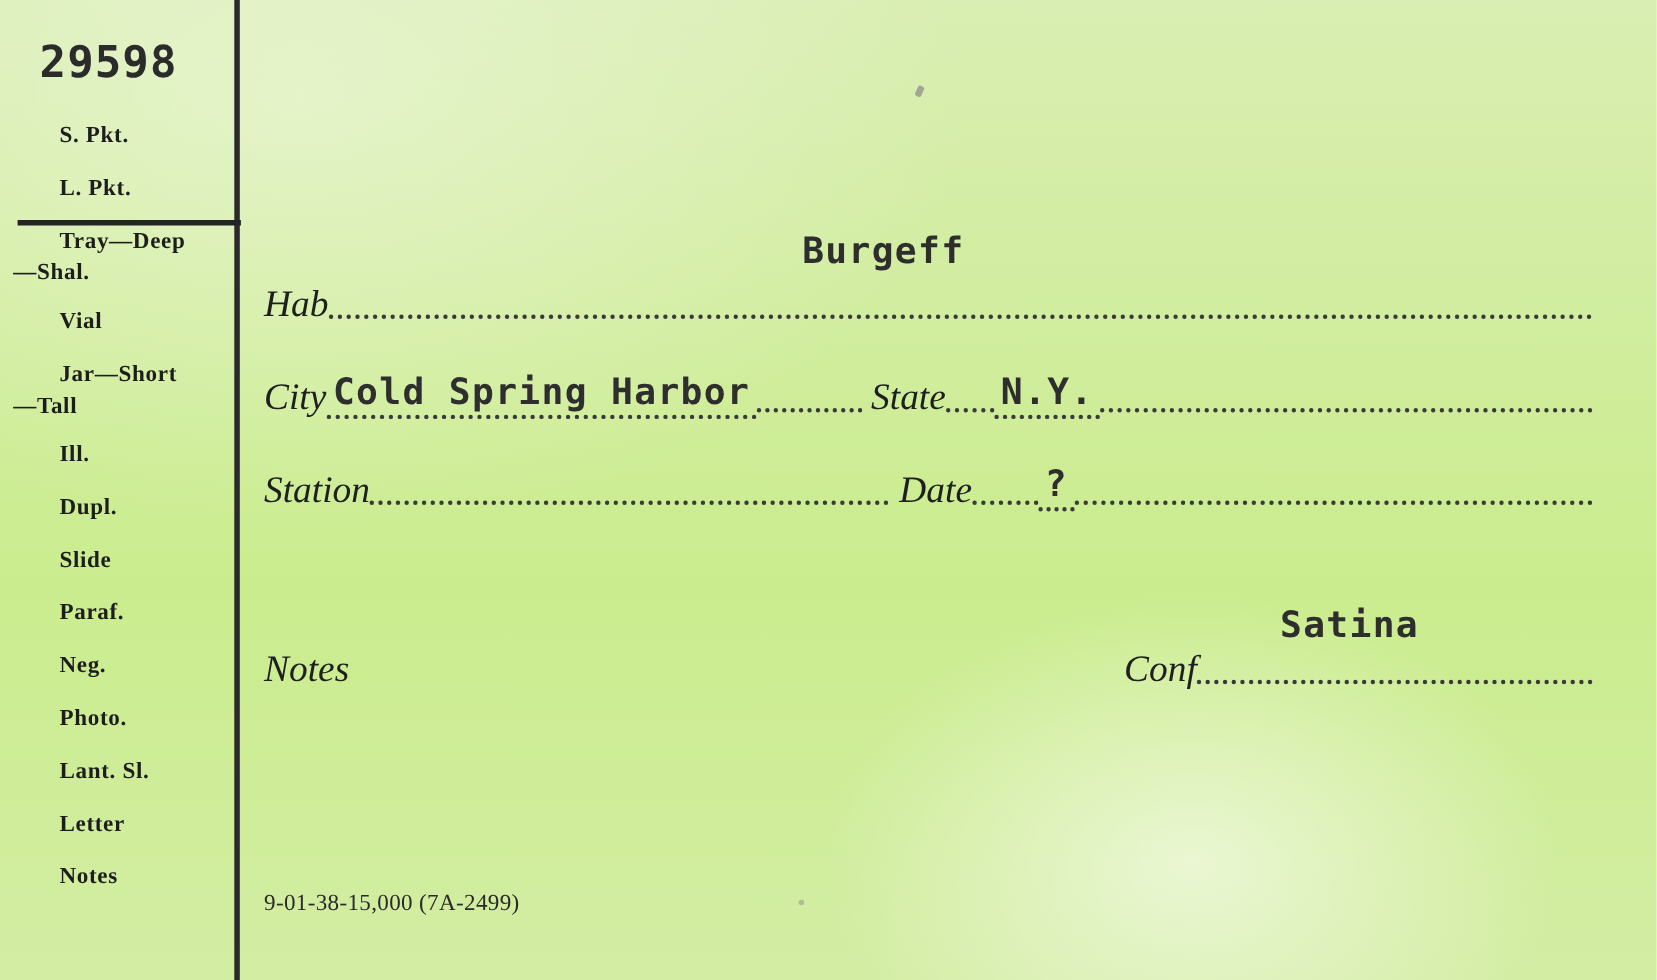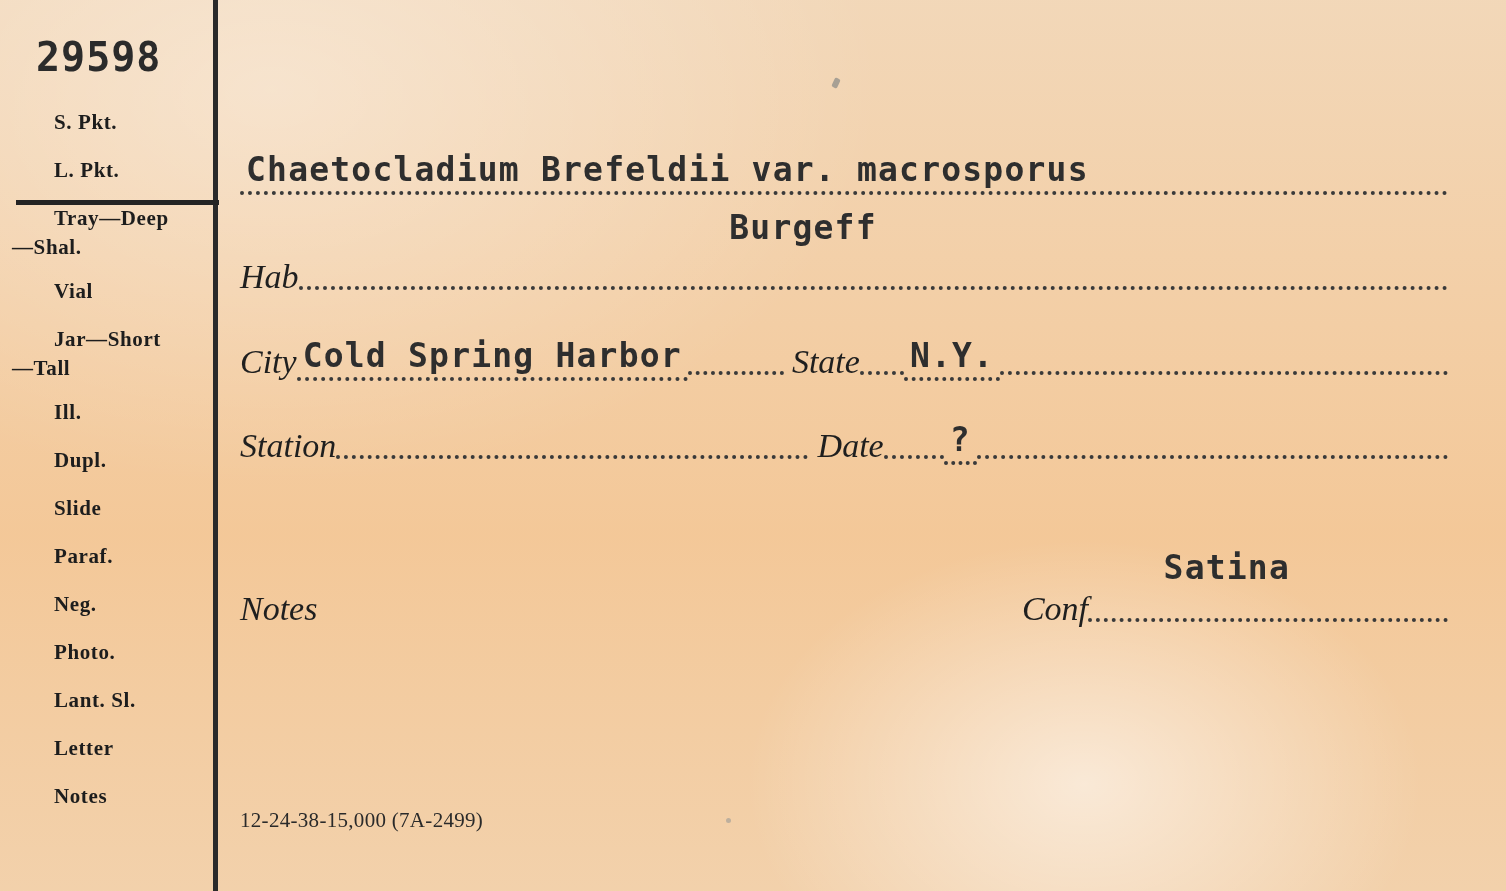--- a/index.html
+++ b/index.html
@@ -4,21 +4,21 @@
 <style>
   html, body {
     margin: 0;
     padding: 0;
     background: #ffffff;
   }
   #card {
     position: relative;
     width: 1506px;
     height: 891px;
-    background: #fdba74;
+    background: #bef264;
     overflow: hidden;
     font-family: "Liberation Serif", serif;
     color: #1b1b1b;
   }
   
   #card::before {
     content: "";
     position: absolute;
     inset: 0;
     background:
@@ -192,23 +192,20 @@
     <div class="li">Paraf.</div>
     <div class="li">Neg.</div>
     <div class="li">Photo.</div>
     <div class="li">Lant. Sl.</div>
     <div class="li">Letter</div>
     <div class="li">Notes</div>
   </div>
 
   <div class="form">
 
-    <div class="row" id="row-name">
-      <div class="typed underline-text" style="flex:1 1 auto;">Chaetocladium Brefeldii var. macrosporus</div>
-    </div>
 
     <div class="row" id="row-author">
       <div class="typed" style="padding-right:82px;">Burgeff</div>
     </div>
 
     <div class="row" id="row-hab">
       <div class="label">Hab</div>
       <div class="dots"></div>
     </div>
 
@@ -238,18 +235,18 @@
 
     <div class="row" id="row-notes">
       <div class="label">Notes</div>
       <div class="seg" style="flex:1 1 auto;"></div>
       <div class="label">Conf</div>
       <div class="dots" style="flex:0 0 360px;"></div>
     </div>
 
   </div>
 
-  <div class="footer">12-24-38-15,000 (7A-2499)</div>
+  <div class="footer">9-01-38-15,000 (7A-2499)</div>
 
   <div class="smudge"></div>
   <div class="speck"></div>
 
 </div>
 
 </body></html>

